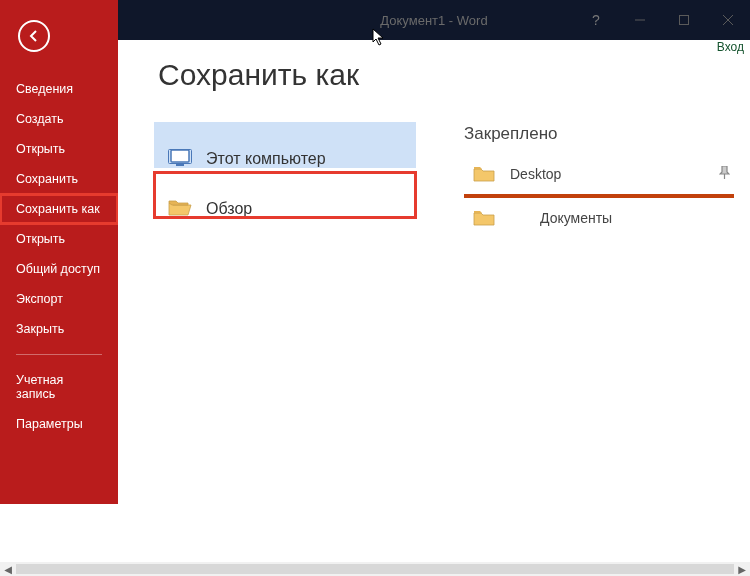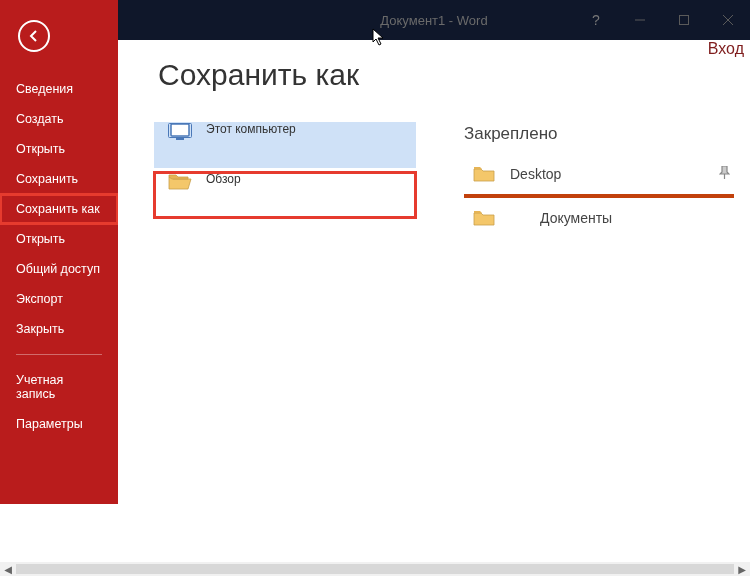--- a/index.html
+++ b/index.html
@@ -2,31 +2,31 @@
 <html><head>
 <meta charset="utf-8">
 <style>
   * { box-sizing: border-box; margin: 0; padding: 0; }
   body { font-family: "Segoe UI", Tahoma, sans-serif; background: #fff; width: 750px; height: 576px; overflow: hidden; }
   .titlebar { height: 40px; display: flex; align-items: center; justify-content: center; position: relative; background: #0f172a; }
   .title-text { color: #6a6a6a; font-size: 13px; }
   .winbtns { position: absolute; right: 0; top: 0; display: flex; align-items: center; height: 40px; }
   .winbtn { width: 44px; height: 40px; display: flex; align-items: center; justify-content: center; color: #5a5a5a; font-size: 13px; cursor: default; }
   .helpbtn { font-size: 14px; color: #777; }
-  .signin { position: absolute; right: 6px; top: 40px; font-size: 16px; color: #7f1d1d; }
+  .signin { position: absolute; right: 6px; top: 40px; font-size: 12px; color: #14532d; }
   .sidebar { position: absolute; left: 0; top: 0; width: 118px; height: 504px; background: #b91c1c; color: #fff; padding-top: 18px; }
   .backbtn { width: 36px; height: 36px; margin-left: 16px; margin-bottom: 20px; display: flex; align-items: center; justify-content: center; }
   .backcircle { width: 32px; height: 32px; border: 2px solid #fff; border-radius: 50%; display: flex; align-items: center; justify-content: center; }
   .navitem { padding: 8px 16px; font-size: 12.5px; color: #fff; cursor: default; position: relative; }
   .navitem.highlighted { outline: 3px solid #e63b2e; outline-offset: -2px; }
   .navsep { height: 1px; background: rgba(255,255,255,0.35); margin: 10px 16px; }
   .main { position: absolute; left: 118px; top: 0; right: 0; bottom: 14px; background: #fff; }
   .pageheading { position: absolute; left: 40px; top: 58px; font-size: 30px; font-weight: 300; color: #333; }
   .leftcol { position: absolute; left: 36px; top: 122px; width: 262px; }
-  .listrow { height: 46px; display: flex; align-items: flex-start; padding-left: 14px; gap: 14px; font-size: 12px; color: #333; }
+  .listrow { height: 46px; display: flex; align-items: flex-end; padding-left: 14px; gap: 14px; font-size: 16px; color: #333; }
   .listrow.selected { background: #cfe1f7; }
   .listrow.highlighted { outline: 3px solid #e63b2e; outline-offset: -2px; margin-top: 4px; }
   .iconbox { width: 24px; height: 20px; display: flex; align-items: center; justify-content: center; flex-shrink: 0; }
   .folder-icon svg, .monitor-icon svg { display: block; }
   .rightcol { position: absolute; left: 346px; top: 124px; right: 16px; }
   .sectionlabel { font-size: 17px; color: #444; margin-bottom: 10px; }
   .folderrow { display: flex; align-items: center; padding: 10px 4px 10px 8px; gap: 14px; font-size: 14px; color: #444; border-bottom: 4px solid #c2410c; }
   .folderrow:last-child { border-bottom: none; gap: 44px; }
   .pin { margin-left: auto; color: #888; font-size: 14px; }
   .cursor { position: absolute; left: 254px; top: 28px; }

